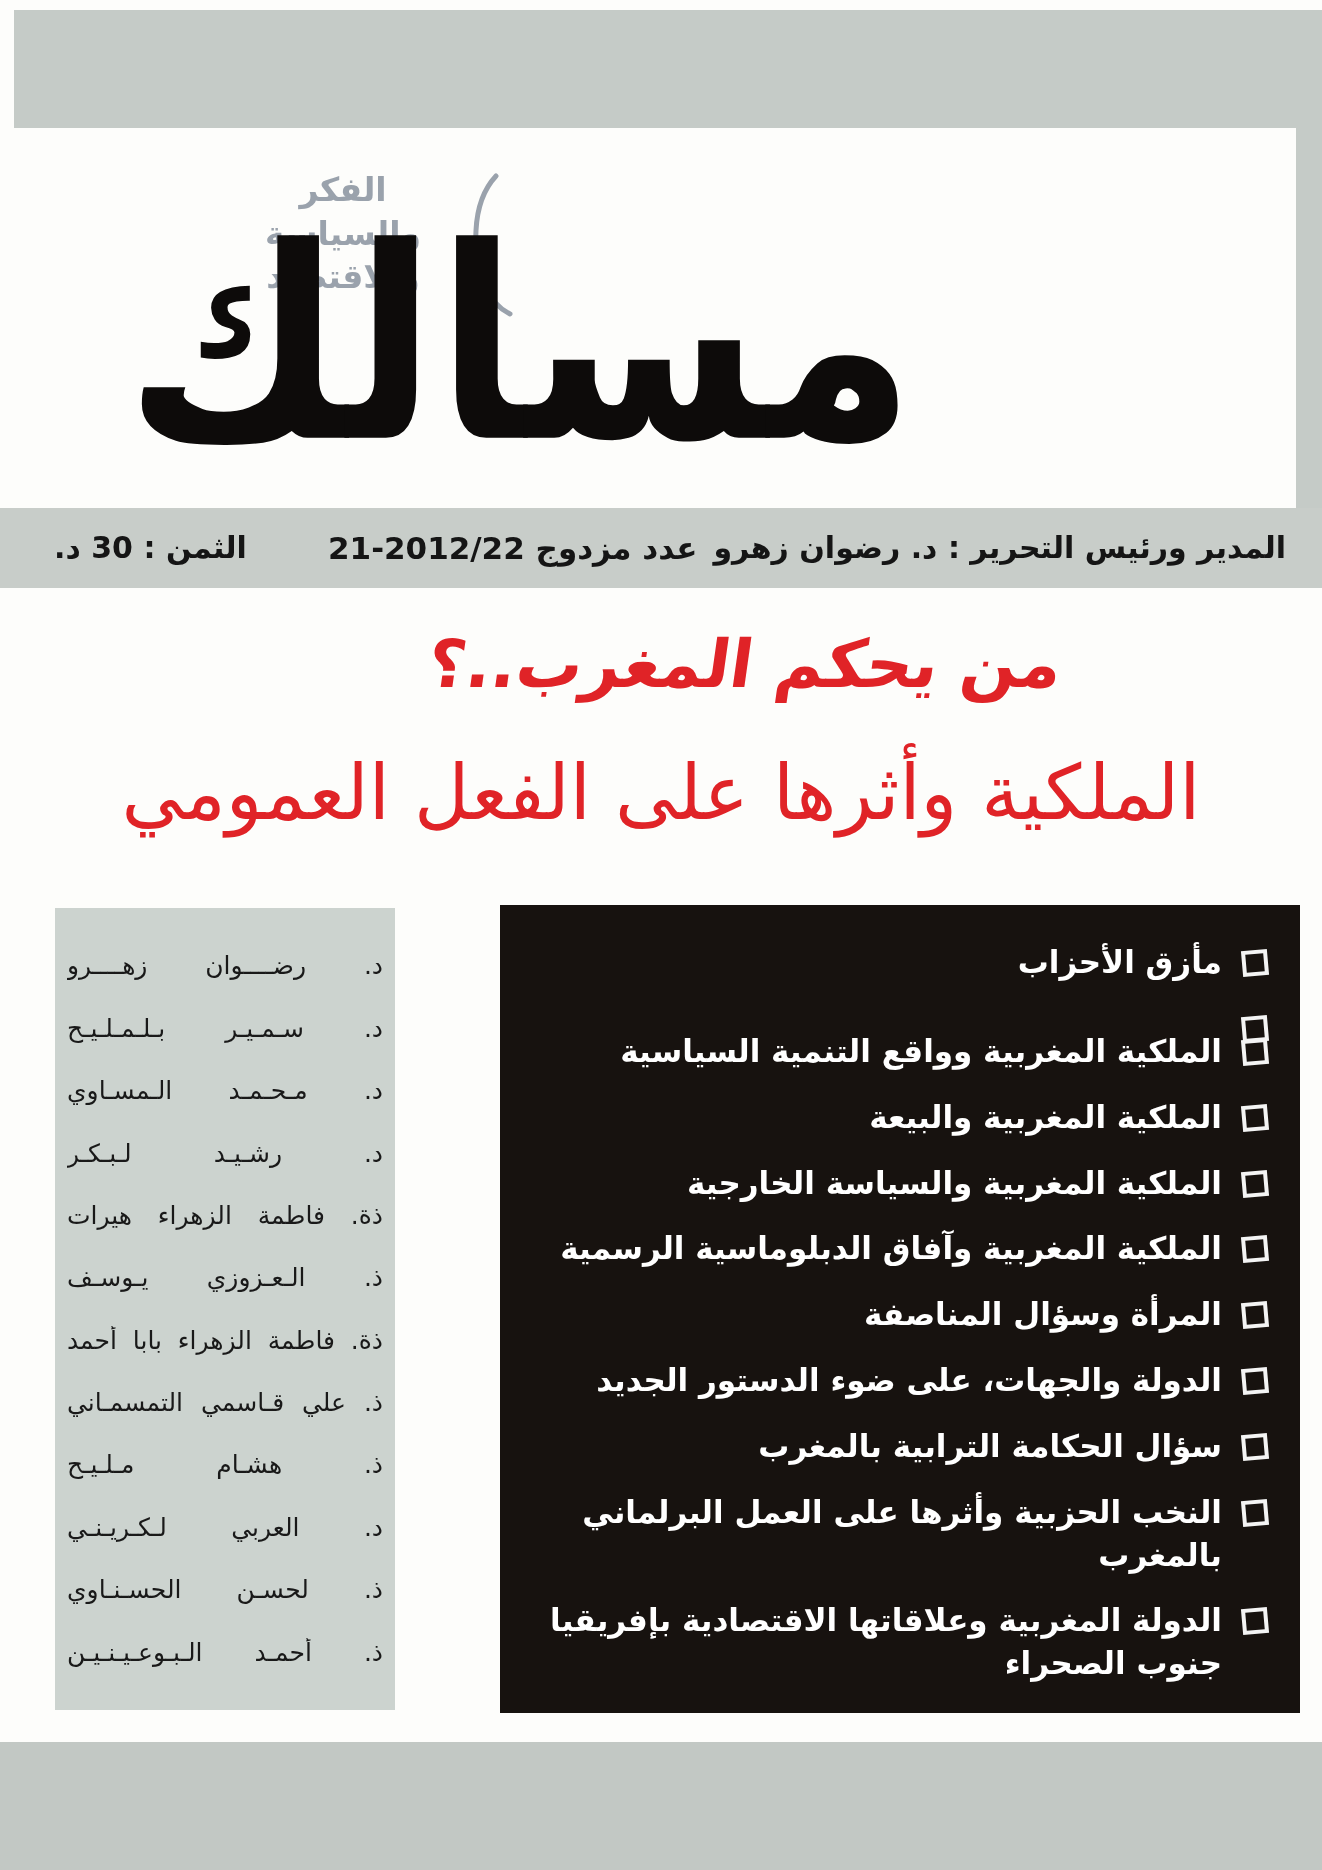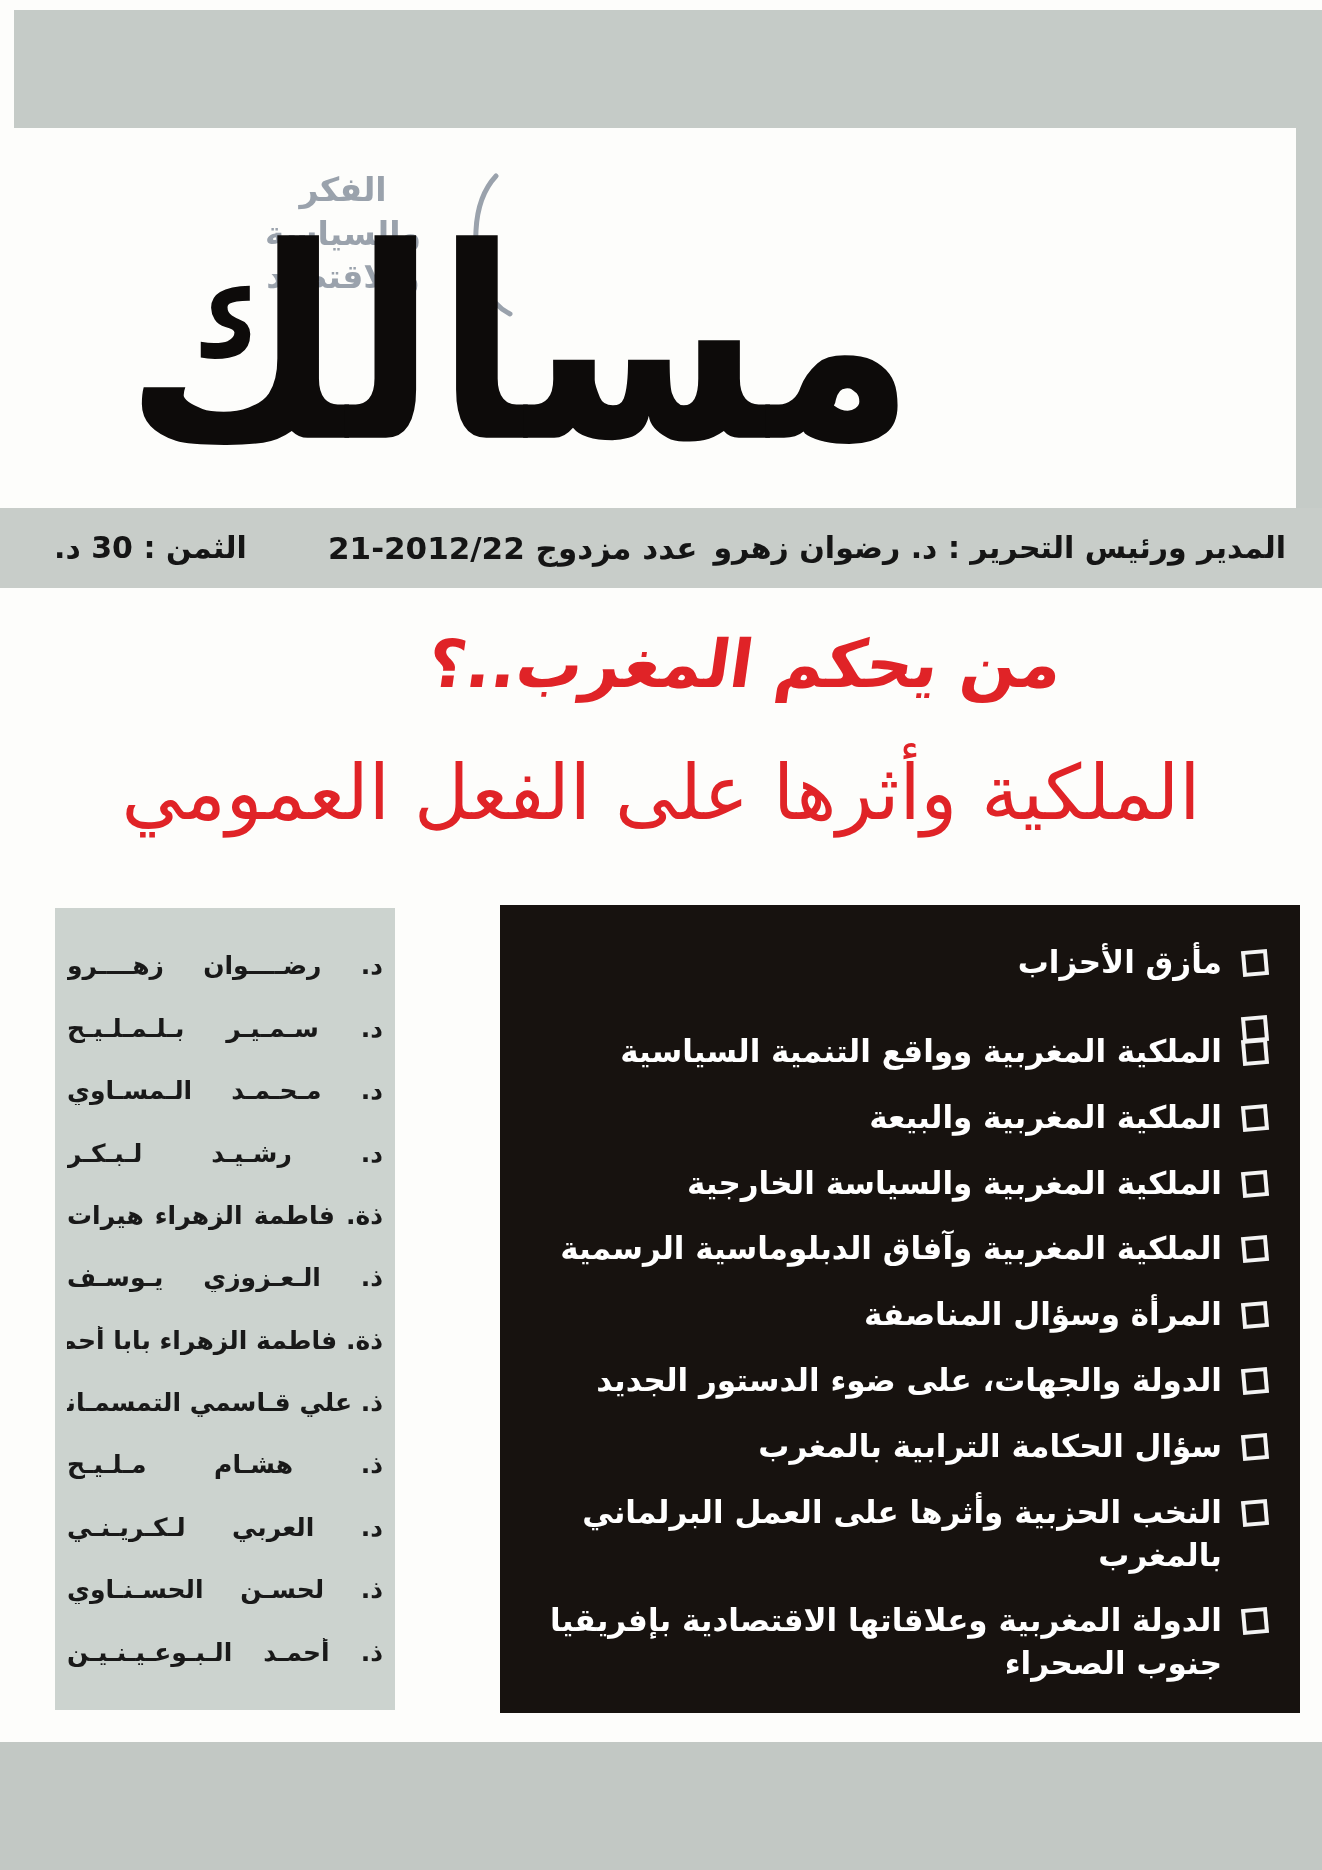--- a/index.html
+++ b/index.html
@@ -52,21 +52,21 @@
   }
 
   
   .authors-panel{
     position:absolute;top:908px;left:55px;width:340px;height:802px;
     background:#ccd3cf;
     display:flex;flex-direction:column;justify-content:space-evenly;
     list-style:none;margin:0;padding:10px 12px;box-sizing:border-box;
   }
   .authors-panel li{
-    direction:rtl;font-weight:bold;font-size:25px;color:#191919;
+    direction:rtl;font-weight:normal;font-size:25px;color:#191919;
     white-space:nowrap;overflow:hidden;
     text-align:justify;text-align-last:justify;
   }
 
   
   .toc-panel{
     position:absolute;top:905px;left:500px;width:800px;height:808px;
     background:#17120f;box-sizing:border-box;
     padding:36px 28px 28px 24px;
     display:flex;flex-direction:column;justify-content:space-between;

